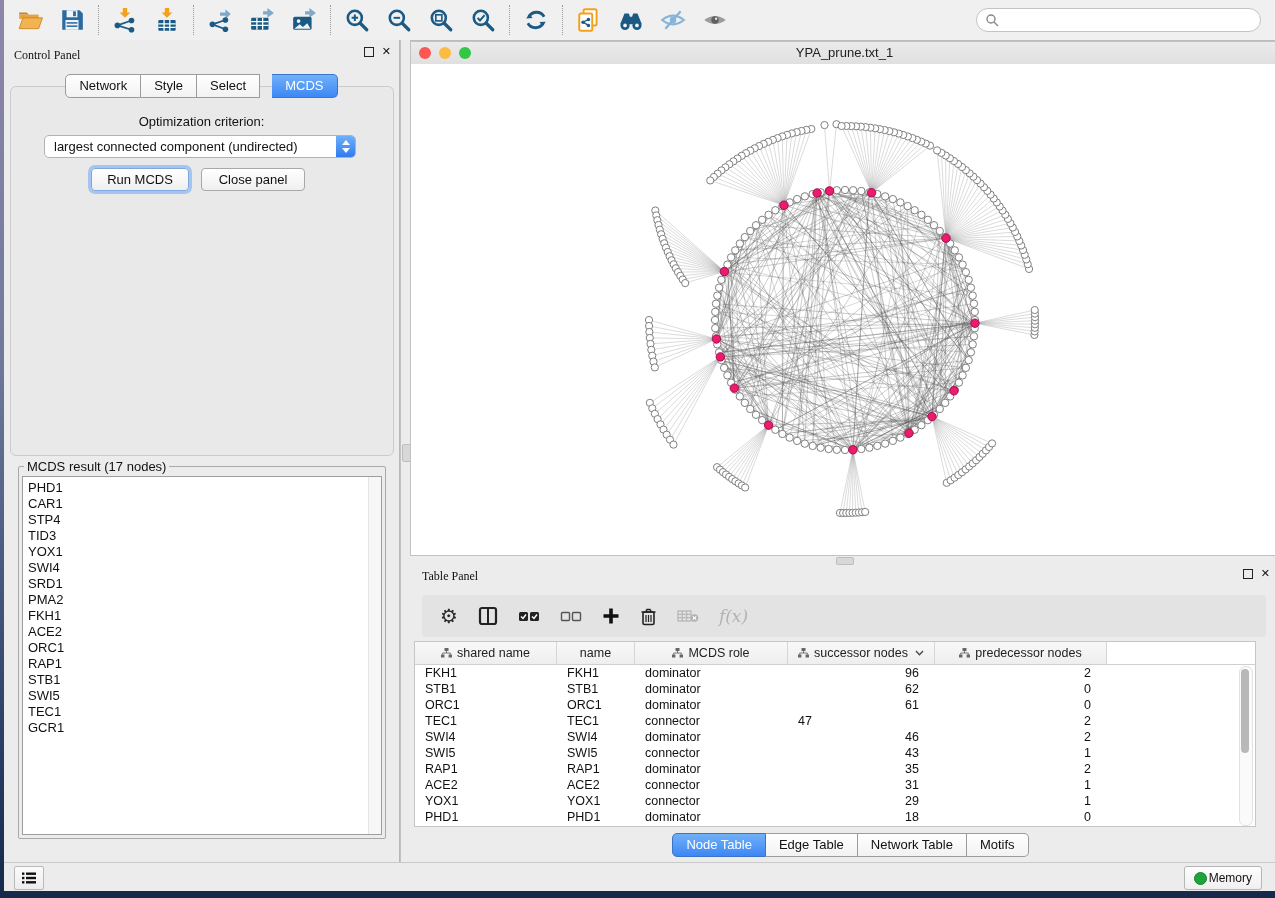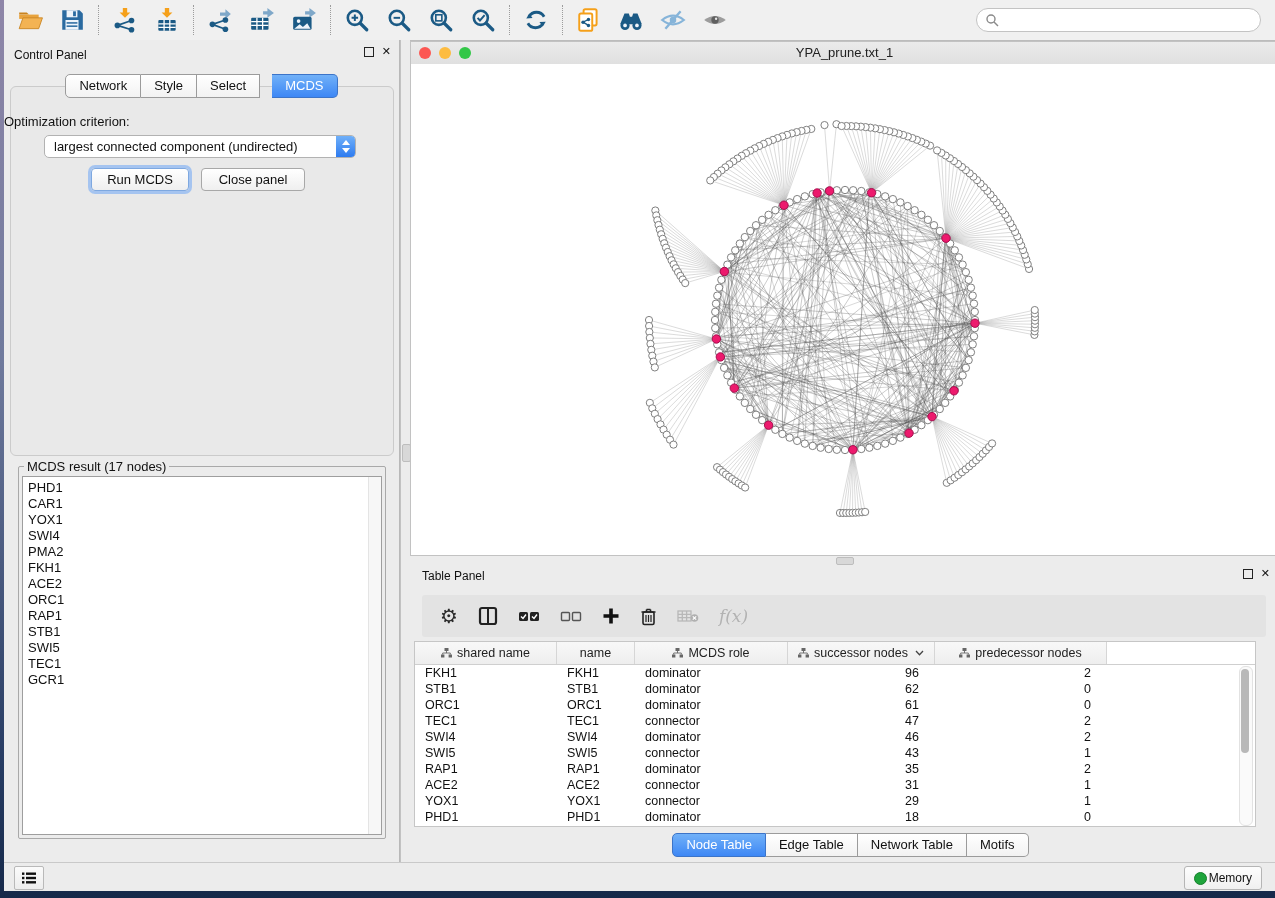--- a/index.html
+++ b/index.html
@@ -10,31 +10,31 @@
   
   .toolbar{position:absolute;left:0;top:0;width:100%;height:40px;background:#f0f0f0;border-bottom:1px solid #bcbcbc;display:flex;align-items:center;}
   .tbgroup{display:flex;align-items:center;gap:16px;padding:0 13px;height:32px;}
   .tbsep{width:0;height:30px;border-left:1px dotted #9c9c9c;}
   .tbicon{width:26px;height:26px;display:inline-block;cursor:pointer;}
   .tbicon svg{width:26px;height:26px;}
   .searchbox{position:absolute;right:14px;top:8px;width:285px;height:24px;background:#fff;border:1px solid #c3c3c3;border-radius:12px;display:flex;align-items:center;padding-left:8px;box-sizing:border-box;}
   .searchbox input{border:none;outline:none;flex:1;font-size:12px;background:transparent;font-family:"Liberation Sans",sans-serif;}
   
   .control-panel{position:absolute;left:0;top:40px;width:396px;height:822px;background:#ececec;border-right:1px solid #b8b8b8;box-sizing:border-box;}
-  .panel-title{position:absolute;left:10px;top:8px;font-size:12px;color:#111;}
+  .panel-title{position:absolute;left:10px;top:8px;font-size:12px;color:#111;font-family:Liberation Serif, serif;}
   .win-icons{position:absolute;right:8px;top:7px;display:flex;gap:8px;align-items:center;}
   .float-ic{width:8px;height:8px;border:1.5px solid #222;display:inline-block;cursor:pointer;}
   .close-ic{font-family:"DejaVu Sans",sans-serif;font-size:11px;font-weight:bold;color:#111;cursor:pointer;line-height:10px;}
   .cp-box{position:absolute;left:6px;top:46px;width:382px;height:368px;background:#e9e9e9;border:1px solid #cbcbcb;border-radius:6px;}
   .cp-tabs{position:absolute;left:0;top:34px;width:100%;display:flex;justify-content:center;z-index:3;}
   .tab{padding:3px 13px 4px;background:linear-gradient(#ffffff,#f2f2f2);border:1px solid #9b9b9b;border-left:none;font-size:13px;color:#111;cursor:pointer;white-space:nowrap;}
   .tab:first-child{border-left:1px solid #9b9b9b;border-radius:5px 0 0 5px;}
   .tab:last-child{border-radius:0 5px 5px 0;}
   .tab.selected{background:linear-gradient(#71b1f8,#3d87f5);border-color:#3c74c8;color:#fff;margin-left:12px;}
-  .opt-label{position:absolute;left:0;top:74px;width:100%;font-size:13px;color:#111;}
+  .opt-label{position:absolute;left:0;top:74px;width:100%;text-align:center;font-size:13px;color:#111;}
   .dropdown{position:absolute;left:40px;top:95px;width:312px;height:23px;background:#fff;border:1px solid #b2b2b2;border-radius:5px;box-sizing:border-box;display:flex;align-items:center;cursor:pointer;}
   .dropdown .dd-text{flex:1;font-size:13px;color:#111;padding-left:9px;white-space:nowrap;}
   .dd-stepper{width:19px;height:21px;background:linear-gradient(#6fb0f9,#2e7bf0);border-radius:0 4px 4px 0;position:relative;}
   .dd-stepper:before{content:"";position:absolute;left:5.5px;top:4px;border-left:4px solid transparent;border-right:4px solid transparent;border-bottom:5px solid #fff;}
   .dd-stepper:after{content:"";position:absolute;left:5.5px;bottom:4px;border-left:4px solid transparent;border-right:4px solid transparent;border-top:5px solid #fff;}
   .btn{position:absolute;height:23px;background:linear-gradient(#ffffff,#efefef);border:1px solid #a8a8a8;border-radius:4px;font-size:13px;color:#111;font-family:"Liberation Sans",sans-serif;cursor:pointer;}
   .btn.focusring{box-shadow:0 0 0 3px rgba(110,165,245,.55);border-color:#7ea8e0;}
   .fieldset{position:absolute;left:14px;top:426px;width:366px;height:371px;border:1px solid #a9a9a9;border-radius:2px;}
   .fieldset .legend{position:absolute;left:5px;top:-8px;background:#ececec;padding:0 3px;font-size:13px;color:#111;}
   .listbox{position:absolute;left:3px;top:9px;right:3px;bottom:3px;background:#fff;border:1px solid #9e9e9e;overflow:hidden;}
@@ -226,22 +226,25 @@
       <span class="dd-stepper"></span>
     </div>
     <button class="btn focusring" style="left:87px;top:128px;width:98px;">Run MCDS</button>
     <button class="btn" style="left:197px;top:128px;width:104px;">Close panel</button>
     <div class="fieldset">
       <span class="legend">MCDS result (17 nodes)</span>
       <div class="listbox">
         <div id="mcds-list" style="padding-top:3px;">
             <div class="list-item">PHD1</div>
             <div class="list-item">CAR1</div>
+            <div class="list-item">STP4</div>
+            <div class="list-item">TID3</div>
             <div class="list-item">YOX1</div>
             <div class="list-item">SWI4</div>
+            <div class="list-item">SRD1</div>
             <div class="list-item">PMA2</div>
             <div class="list-item">FKH1</div>
             <div class="list-item">ACE2</div>
             <div class="list-item">ORC1</div>
             <div class="list-item">RAP1</div>
             <div class="list-item">STB1</div>
             <div class="list-item">SWI5</div>
             <div class="list-item">TEC1</div>
             <div class="list-item">GCR1</div>
           </div>
@@ -1165,21 +1168,21 @@
             <div class="td" style="width: 142px; text-align: left;">ORC1</div>
             <div class="td" style="width: 78px; text-align: left;">ORC1</div>
             <div class="td" style="width: 153px; text-align: left;">dominator</div>
             <div class="td" style="width: 147px; text-align: right; padding-right: 16px;">61</div>
             <div class="td" style="width: 172px; text-align: right; padding-right: 16px;">0</div>
           </div>
           <div class="tr">
             <div class="td" style="width: 142px; text-align: left;">TEC1</div>
             <div class="td" style="width: 78px; text-align: left;">TEC1</div>
             <div class="td" style="width: 153px; text-align: left;">connector</div>
-            <div class="td" style="width: 147px; text-align: right; padding-right: 16px;">47</div>
+            <div class="td" style="width: 147px; text-align: left; padding-right: 16px;">47</div>
             <div class="td" style="width: 172px; text-align: right; padding-right: 16px;">2</div>
           </div>
           <div class="tr">
             <div class="td" style="width: 142px; text-align: left;">SWI4</div>
             <div class="td" style="width: 78px; text-align: left;">SWI4</div>
             <div class="td" style="width: 153px; text-align: left;">dominator</div>
             <div class="td" style="width: 147px; text-align: right; padding-right: 16px;">46</div>
             <div class="td" style="width: 172px; text-align: right; padding-right: 16px;">2</div>
           </div>
           <div class="tr">

